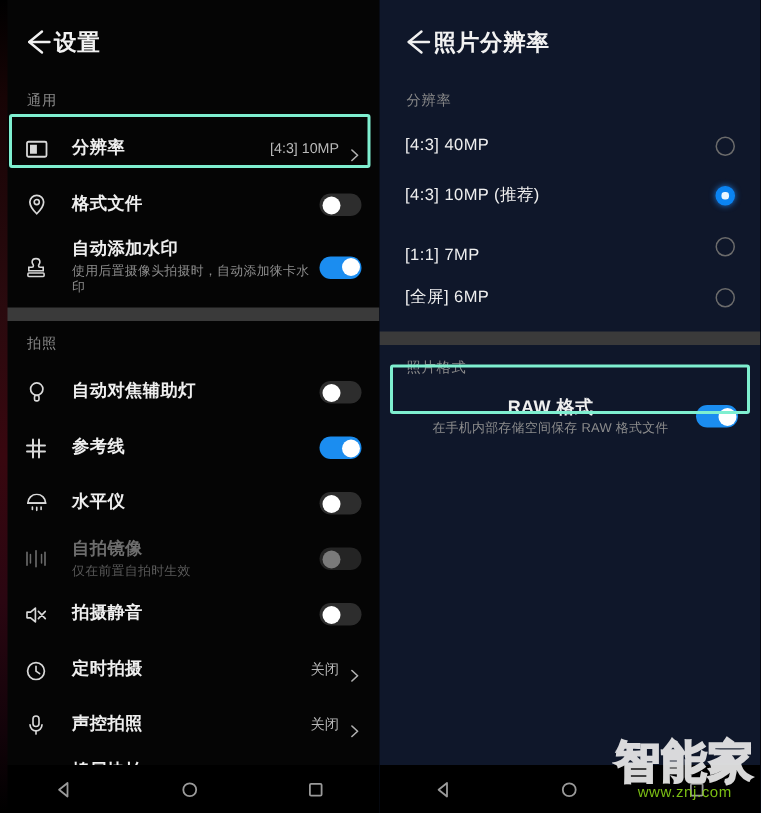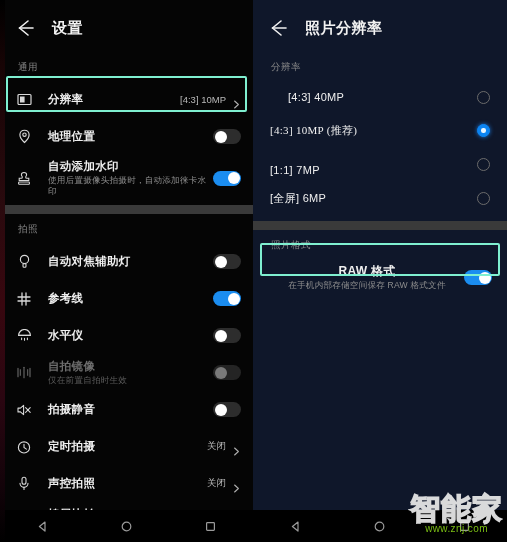--- a/index.html
+++ b/index.html
@@ -35,21 +35,20 @@
   .hdr {
     display: flex; align-items: center;
     height: 56px; padding-left: 14px;
   }
   .back-arrow {
     width: 22px; height: 22px; flex: 0 0 22px;
     position: relative; cursor: pointer;
   }
   .back-arrow svg { display: block; }
   .hdr-title {
-    margin-left: 16px;
     color: #f2f2f2;
     font-size: 15px;
     font-weight: bold;
     letter-spacing: .5px;
   }
 
   
   .sec-label {
     color: #8a8a8a;
     font-size: 9.5px;
@@ -206,21 +205,21 @@
       </div>
 
       <div class="row">
         <div class="ico">
           <svg width="13" height="15" viewBox="0 0 13 15">
             <path d="M6.5 1.2c-2.6 0-4.6 2-4.6 4.5 0 3.4 4.6 7.8 4.6 7.8s4.6-4.4 4.6-7.8c0-2.5-2-4.5-4.6-4.5z" fill="none" stroke="#d8d8d8" stroke-width="1.15"></path>
             <circle cx="6.5" cy="5.7" r="1.7" fill="none" stroke="#d8d8d8" stroke-width="1.1"></circle>
           </svg>
         </div>
         <div class="texts">
-          <div class="title">地理位置</div>
+          <div class="title">格式文件</div>
         </div>
         <div class="tgl">
             <span class="knob"></span>
           </div>
       </div>
 
       <div class="row">
         <div class="ico">
           <svg width="14" height="15" viewBox="0 0 14 15">
             <path d="M7 1.4c-1.5 0-2.6 1-2.6 2.3 0 1.1.9 1.5.9 2.5 0 .6-.4 1-1 1H2.2v2.3h9.6V7.2H9.7c-.6 0-1-.4-1-1 0-1 .9-1.4.9-2.5 0-1.3-1.1-2.3-2.6-2.3z" fill="none" stroke="#d8d8d8" stroke-width="1.05"></path>
@@ -405,26 +404,26 @@
             <path d="M5.5 11 H19" fill="none" stroke="#f0f0f0" stroke-width="1.6" stroke-linecap="round"></path>
           </svg>
         </div>
         <div class="hdr-title">照片分辨率</div>
       </div>
 
       <div class="sec-label">分辨率</div>
 
       <div class="row" style="min-height:33px;padding-left:17px;padding-right:17px;">
         <div class="texts" style="margin-left:0;">
-          <div class="title" style="font-weight:normal;font-size:11px;margin-left:18px;">[4:3] 40MP</div>
+          <div class="title" style="font-weight:normal;font-size:11px;">[4:3] 40MP</div>
         </div>
         <div class="radio"></div>
       </div>
 
-      <div class="row" style="min-height:33px;padding-left:17px;padding-right:17px;font-family:Liberation Serif, serif;">
+      <div class="row" style="min-height:33px;padding-left:17px;padding-right:17px;">
         <div class="texts" style="margin-left:0;">
           <div class="title" style="font-weight:normal;font-size:11px;">[4:3] 10MP (推荐)</div>
         </div>
         <div class="radio sel"></div>
       </div>
 
       <div class="row" style="min-height:33px;padding-left:17px;padding-right:17px;">
         <div class="texts" style="margin-left:0;">
           <div class="title" style="font-weight:normal;font-size:11px;margin-top:12px;">[1:1] 7MP</div>
         </div>

